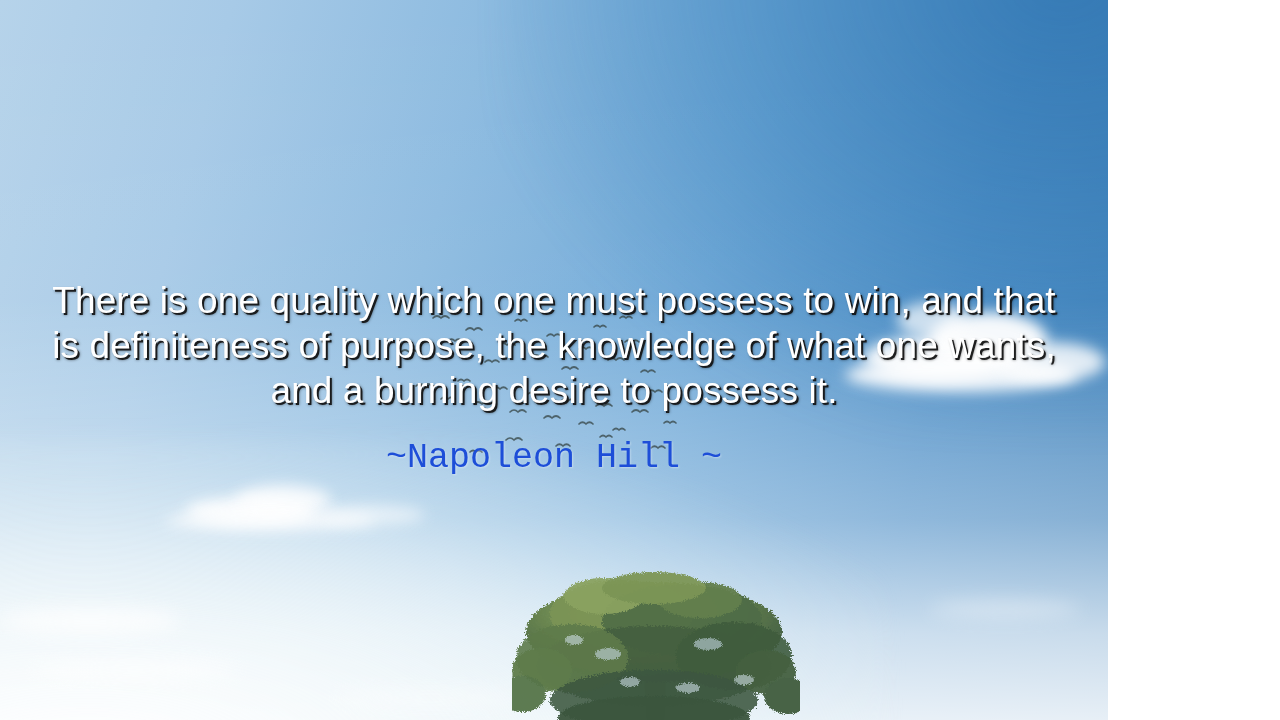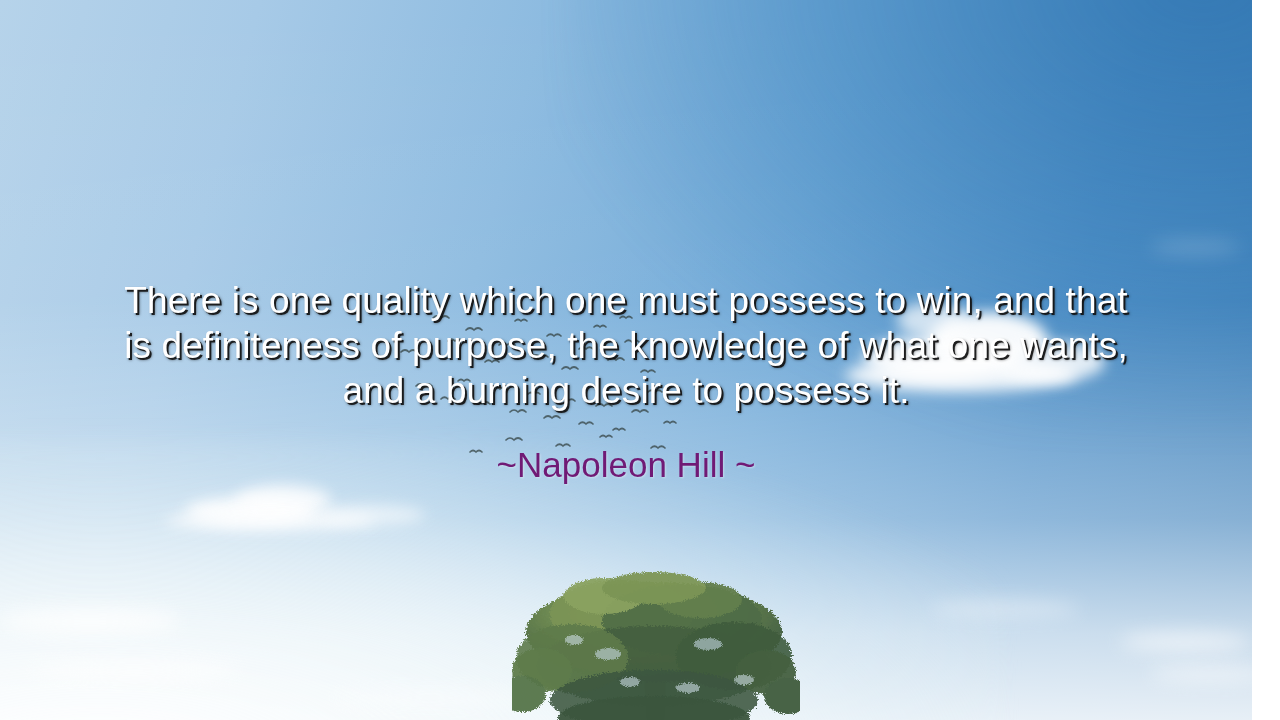--- a/index.html
+++ b/index.html
@@ -7,21 +7,21 @@
     margin: 0;
     padding: 0;
     width: 1280px;
     height: 720px;
     overflow: hidden;
     font-family: "Liberation Sans", sans-serif;
   }
 
   #stage {
     position: relative;
-    width: 1252px;
+    width: 1108px;
     height: 720px;
     overflow: hidden;
     background: #9cc4e4;
   }
 
   
   .sky-base {
     position: absolute;
     inset: 0;
     background:
@@ -119,27 +119,27 @@
     line-height: 45px;
     font-weight: 400;
     color: #ffffff;
     letter-spacing: 0.1px;
     text-shadow:
        2px 2px 0px rgba(20,20,20,0.92),
        2px 2px 3px rgba(0,0,0,0.55);
     white-space: pre-line;
   }
   .author-text {
-    margin: 15px;
+    margin: 8px;
     padding-top: 16px;
-    font-family: Liberation Sans, sans-serif;
+    font-family: Liberation Mono, monospace;
     font-size: 35px;
     line-height: 42px;
     font-weight: 400;
-    color: #701a75;
+    color: #1d4ed8;
     text-shadow: 1px 1px 2px rgba(255,255,255,0.35);
   }
 </style>
 </head>
 <body>
 
 <div id="stage">
 
   <div class="sky-base"></div>
   <div class="sky-topright-deep"></div>

